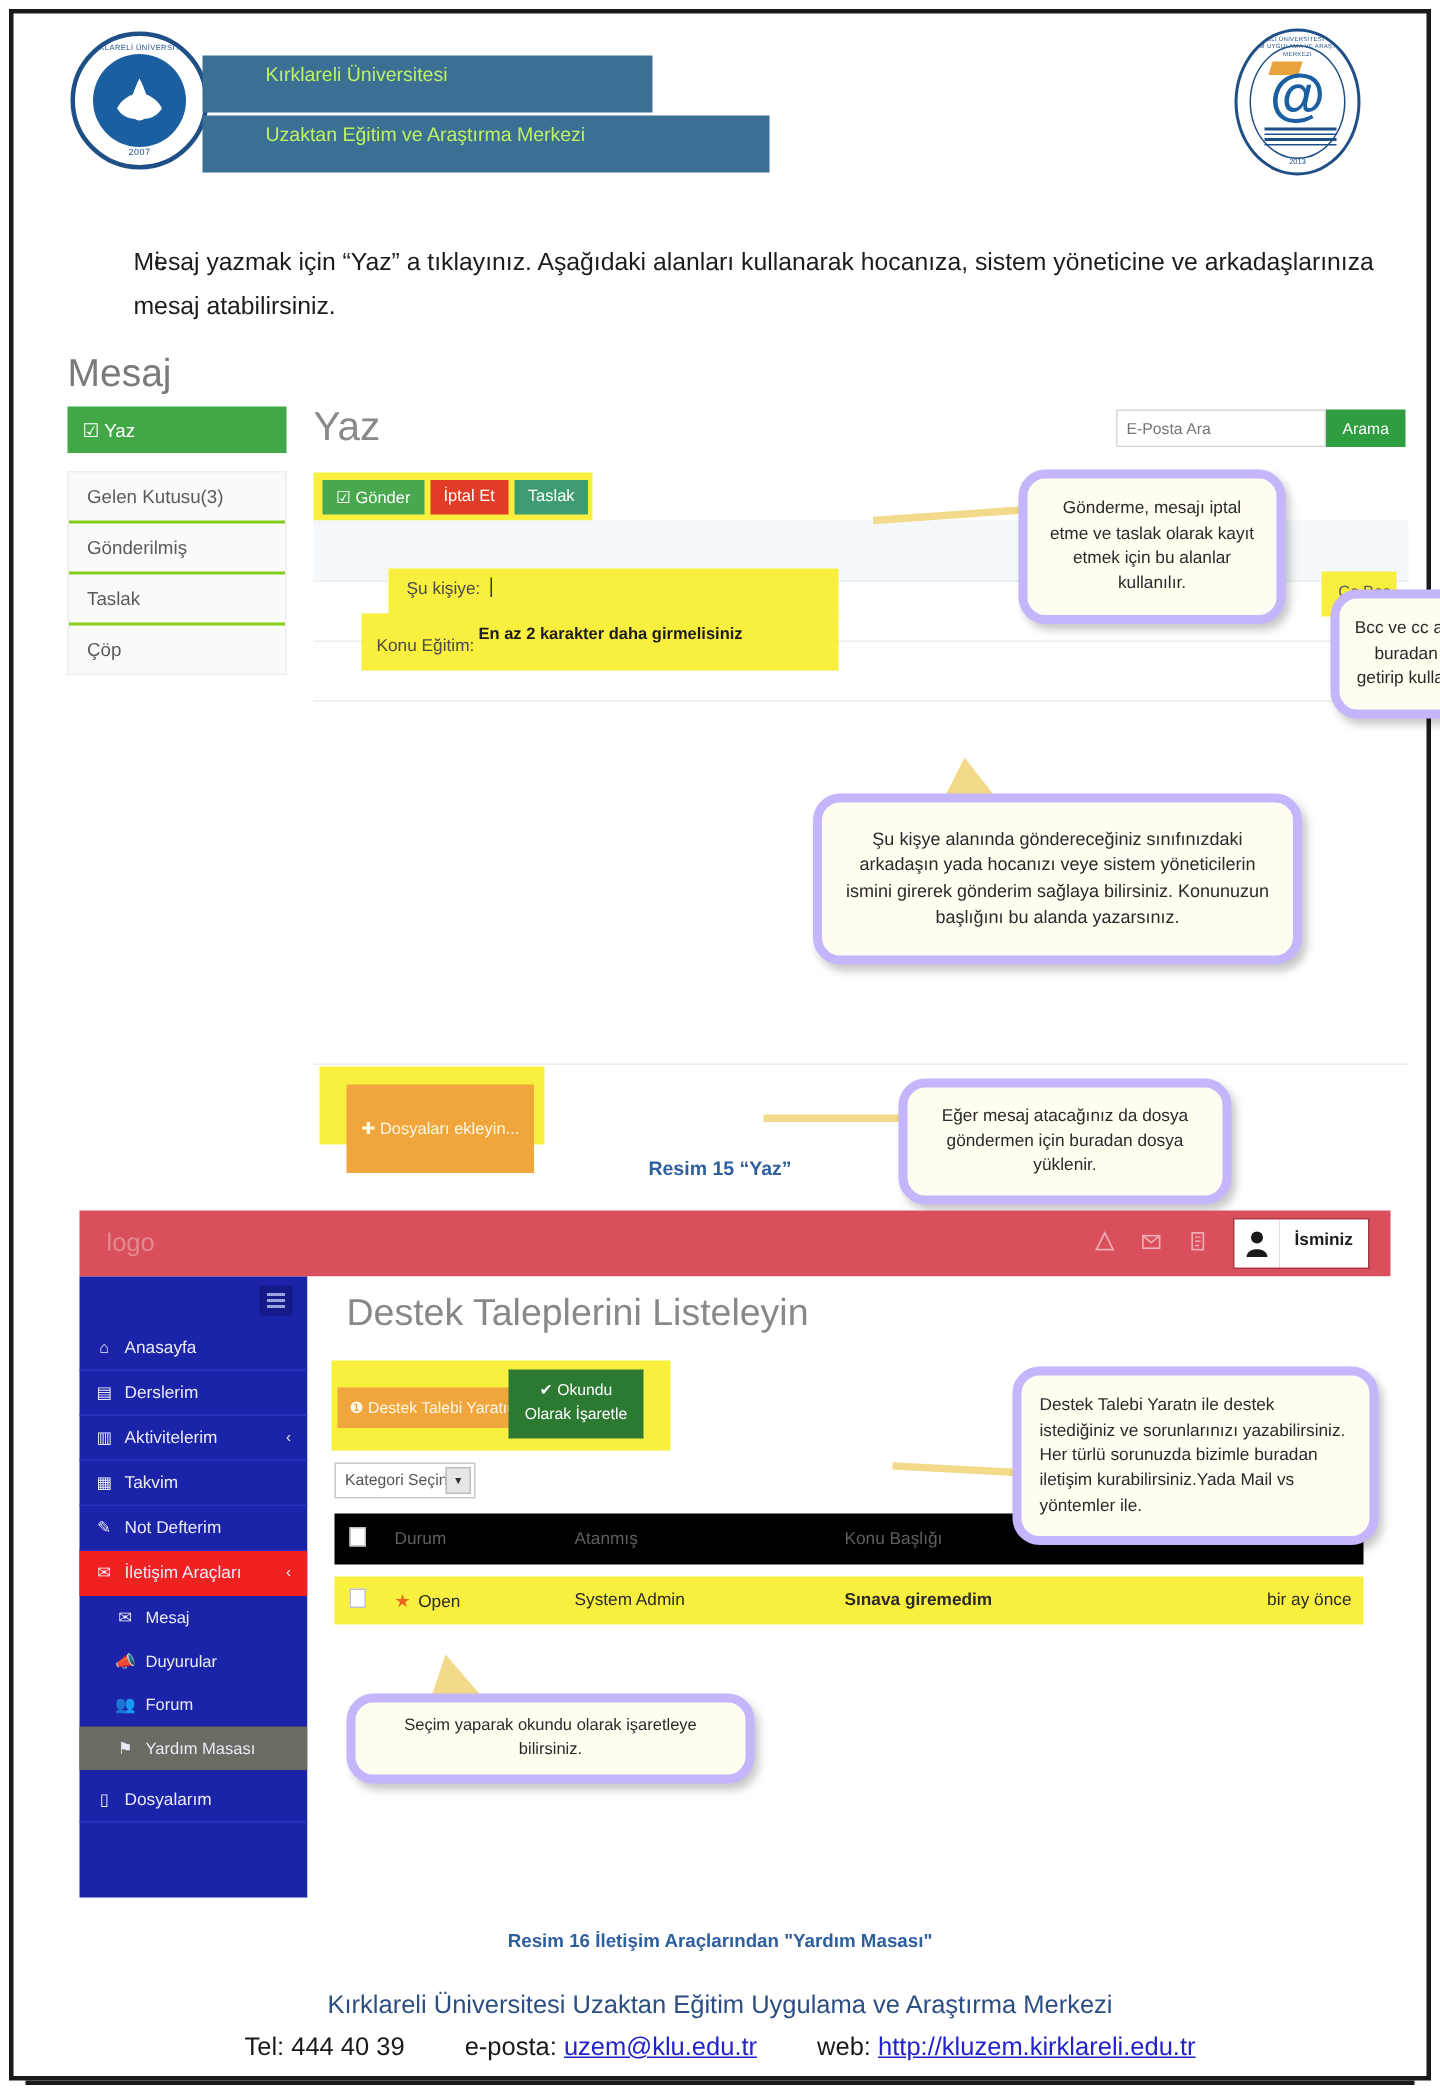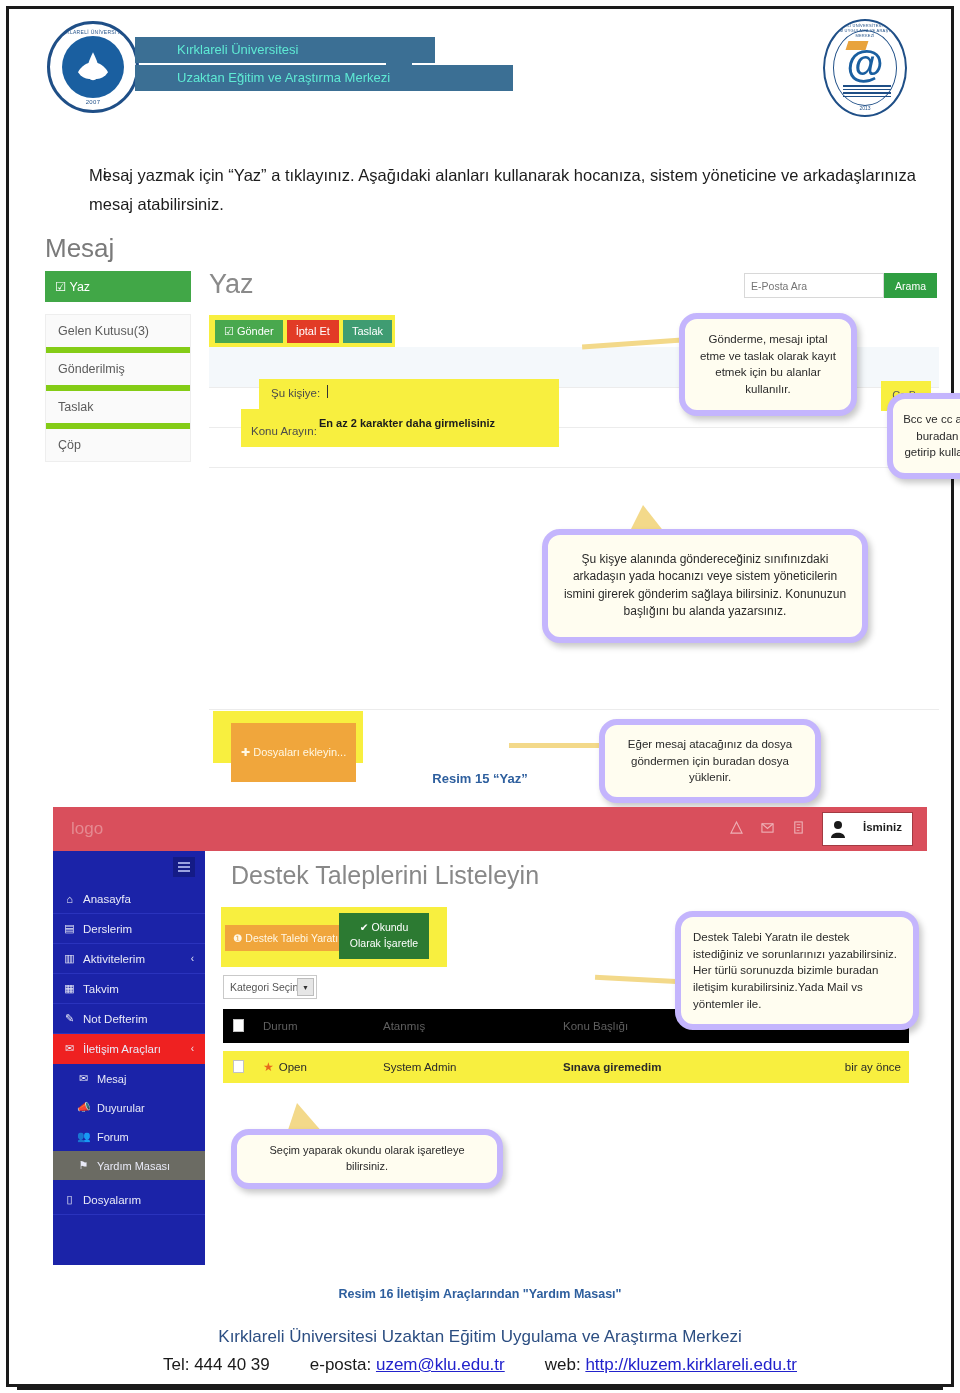--- a/index.html
+++ b/index.html
@@ -34,22 +34,22 @@
   }
   .seal-ring-text span{ position:absolute; white-space:nowrap; }
   .seal-top{ top:5px; left:50%; transform:translateX(-50%); }
   .seal-bot{ bottom:5px; left:50%; transform:translateX(-50%); color:#1f4f87; font-size:6px; }
   .seal-leaf{
     position:absolute; left:50%; top:50%; transform:translate(-50%,-52%);
     width:40px; height:32px; z-index:3;
   }
   .hdr-bars{ position:absolute; left:126px; top:28px; }
   .hdr-bar{
-    background:#3b6f94; color:#5eead4; font-size:13px;
-    padding:5px 12px 6px 42px; margin-bottom:2px;
+    background:#3b6f94; color:#bef264; font-size:13px;
+    padding:5px 12px 18px 42px; margin-bottom:2px;
     white-space:nowrap;
   }
   .hdr-bar.b1{ width:300px; }
   .hdr-bar.b2{ width:378px; }
   .hdr-bar-tail{
     position:absolute; left:377px; top:31px; width:26px; height:29px; background:#3b6f94;
   }
   .logo-right{ position:absolute; right:44px; top:10px; width:84px; height:98px; }
   .oval{
     width:84px; height:98px; border-radius:50%;
@@ -99,21 +99,21 @@
   .s1-sidebar{
     position:absolute; left:22px; top:0; width:146px;
   }
   .s1-btn-yaz{
     background:#41a747; color:#fff; font-size:12.5px;
     padding:8px 10px; display:block;
   }
   .s1-nav{ margin-top:12px; background:#fafafa; border:1px solid #eee; }
   .s1-nav-item{
     font-size:12.5px; color:#5b5b5b; padding:9px 12px;
-    border-bottom:6px solid #84cc16;
+    border-bottom:2px solid #84cc16;
   }
   .s1-nav-item:last-child{ border-bottom:none; }
 
   .s1-main{ position:absolute; left:186px; top:0; right:0; }
   .s1-yaz-head{ font-size:27px; color:#8a8a8a; font-weight:300; line-height:1; }
   .s1-search{
     position:absolute; right:2px; top:2px; display:flex; align-items:stretch;
   }
   .s1-search input{
     width:140px; height:25px; border:1px solid #d8d8d8; background:#fff;
@@ -405,21 +405,21 @@
         <div class="s1-rule" style="top:116px;"></div>
         <div class="s1-rule" style="top:156px;"></div>
         <div class="s1-rule" style="top:196px;"></div>
         <div class="s1-rule" style="top:438px;"></div>
 
         <div class="s1-field-hl-a"></div>
         <div class="s1-lbl-a">Şu kişiye:</div>
         <div class="s1-caret"></div>
 
         <div class="s1-field-hl-b"></div>
-        <div class="s1-lbl-b">Konu Arayın:</div>
+        <div class="s1-lbl-b">Konu Eğitim:</div>
         <div class="s1-hint">En az 2 karakter daha girmelisiniz</div>
 
         <div class="s1-ccbcc-hl"></div>
         <div class="s1-ccbcc">Cc Bcc</div>
 
         <div class="s1-attach-hl"></div>
         <div class="s1-attach-btn">
           <span>✚</span>
           <span>Dosyaları ekleyin...</span>
         </div>

